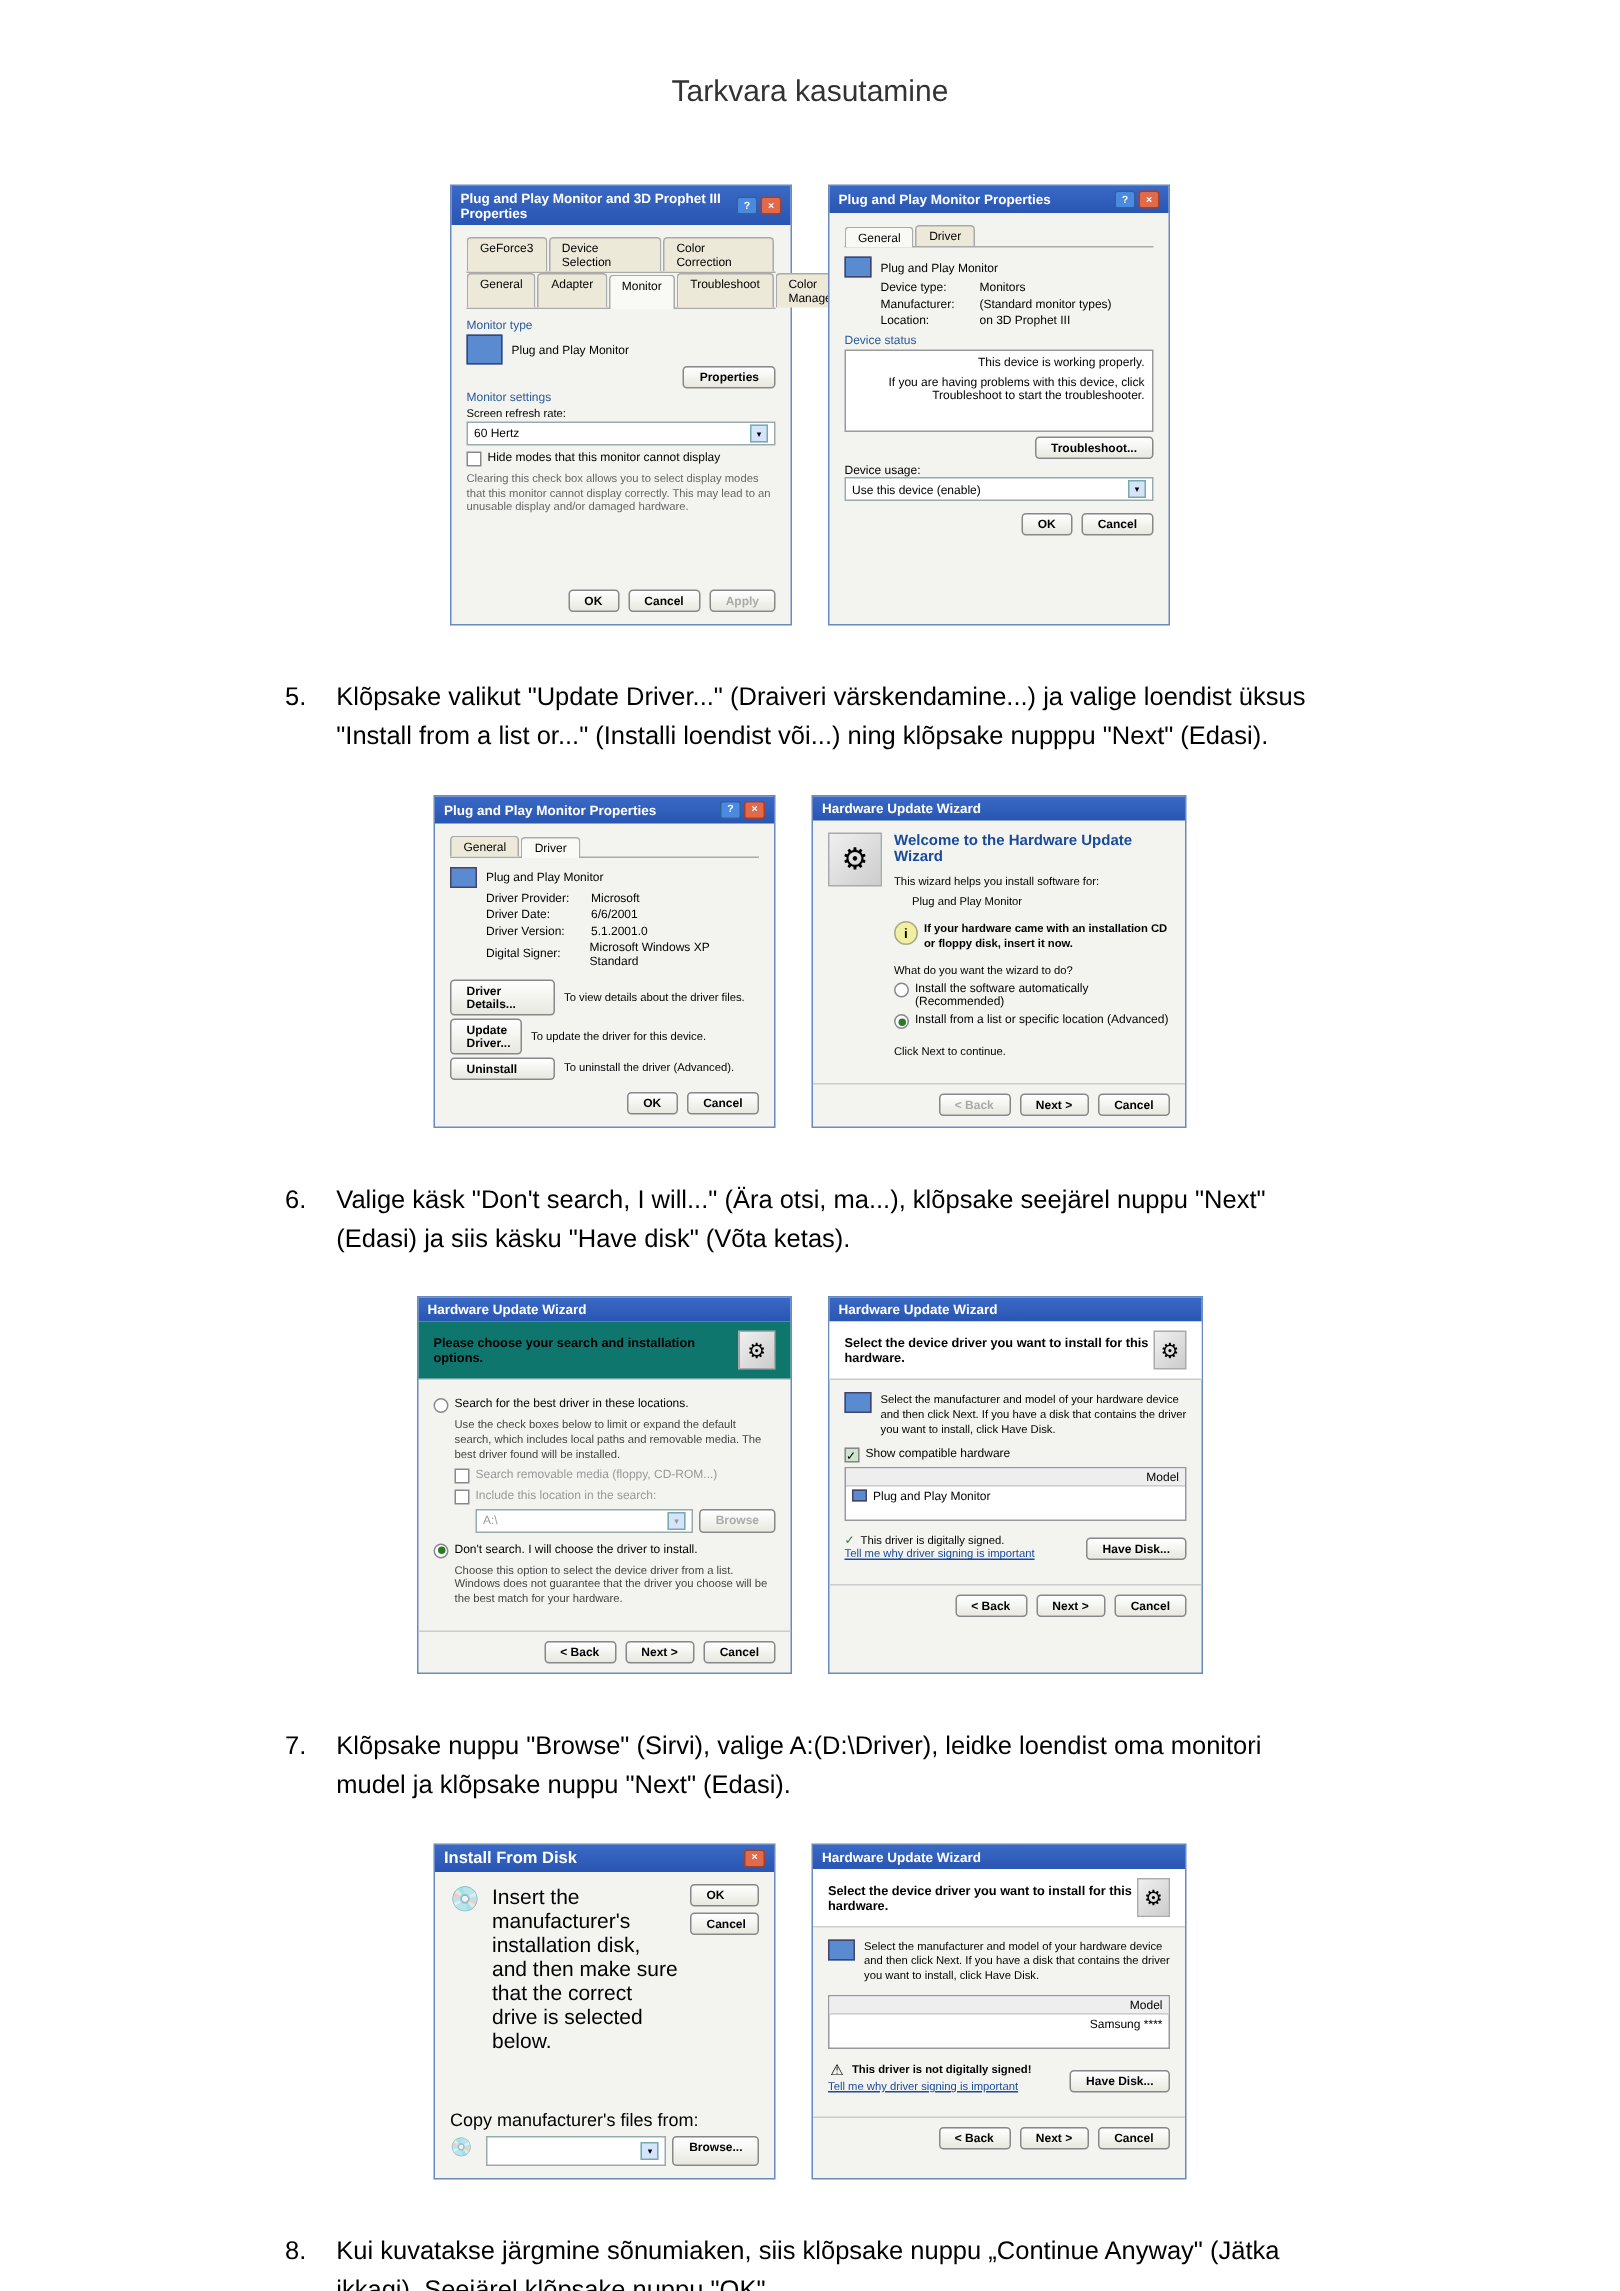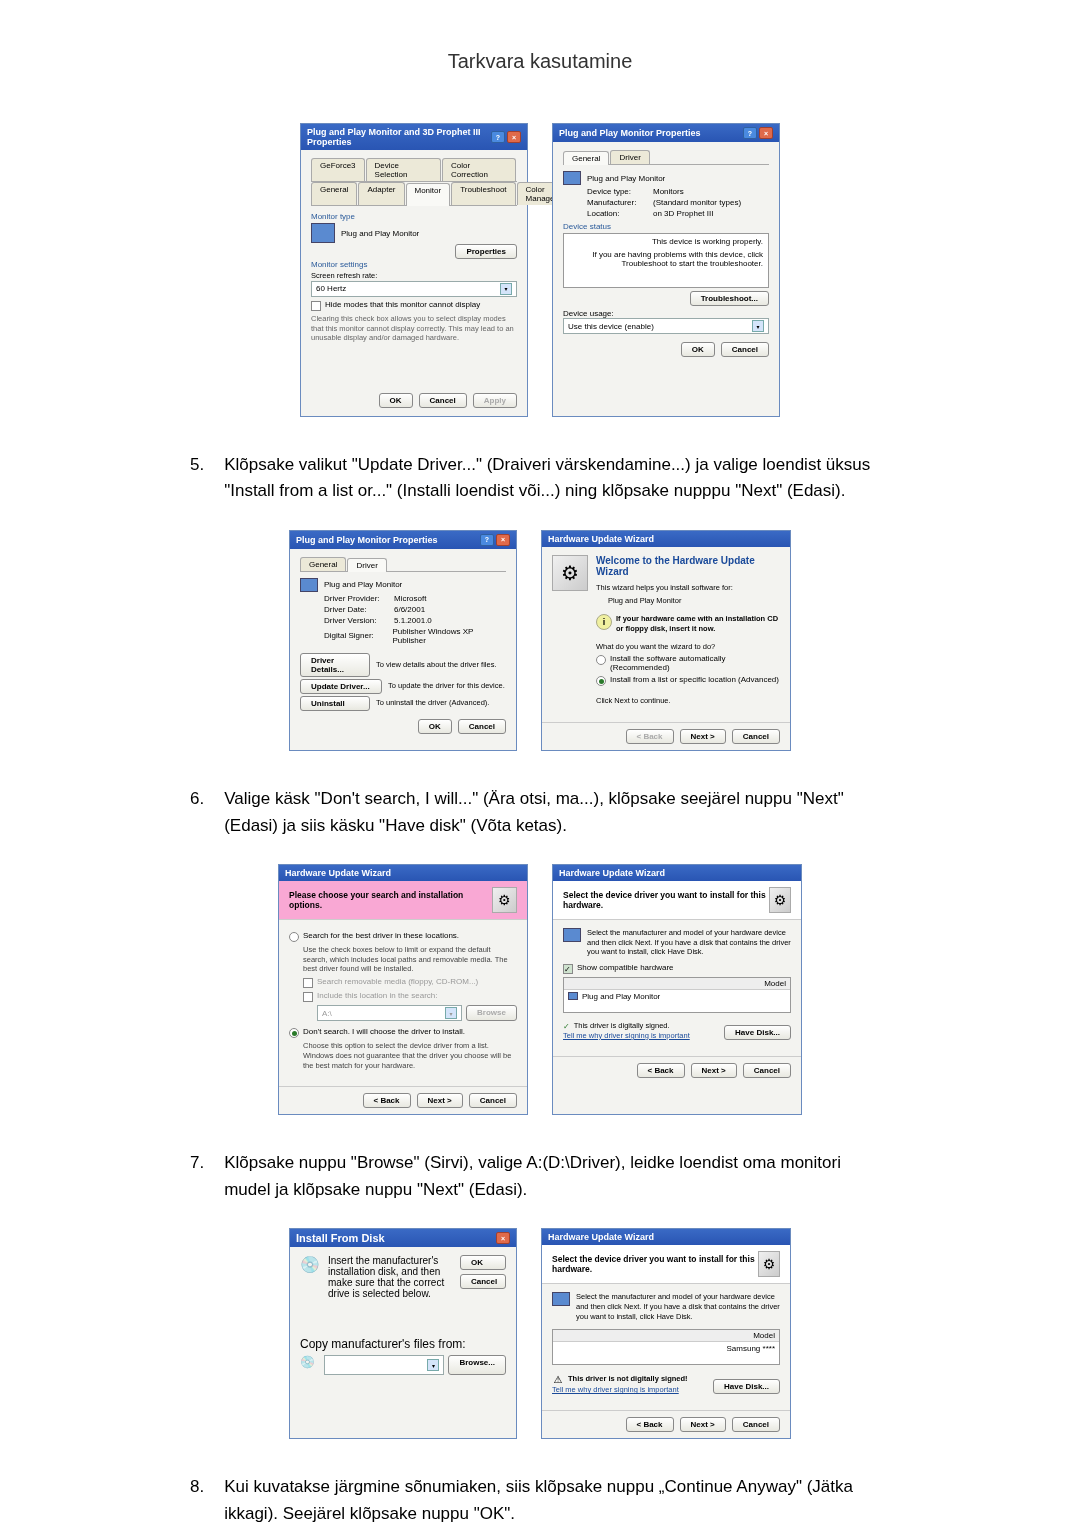--- a/index.html
+++ b/index.html
@@ -278,29 +278,29 @@
         <div class="field">
               <span style="width:64px">Driver Date:</span>
               <span>6/6/2001</span>
             </div>
         <div class="field">
               <span style="width:64px">Driver Version:</span>
               <span>5.1.2001.0</span>
             </div>
         <div class="field">
               <span style="width:64px">Digital Signer:</span>
-              <span>Publisher Windows XP Publisher</span>
+              <span>Microsoft Windows XP Standard</span>
             </div>
       </div>
       <div class="field" style="margin-top:8px">
             <span class="btn" style="width:70px">Driver Details...</span>
             <span class="small-text">To view details about the driver files.</span>
           </div>
       <div class="field">
-            <span class="btn" style="width:82px">Update Driver...</span>
+            <span class="btn" style="width:48px">Update Driver...</span>
             <span class="small-text">To update the driver for this device.</span>
           </div>
       <div class="field">
             <span class="btn" style="width:70px">Uninstall</span>
             <span class="small-text">To uninstall the driver (Advanced).</span>
           </div>
       <div class="btn-row">
         <span class="btn">OK</span>
         <span class="btn">Cancel</span>
       </div>
@@ -345,21 +345,21 @@
   <span class="instruction-num">6.</span>
   <span>Valige käsk "Don't search, I will..." (Ära otsi, ma...), klõpsake seejärel nuppu "Next" (Edasi) ja siis käsku "Have disk" (Võta ketas).</span>
 </div>
 
 <div class="screenshot-row">
 
   <div class="dlg" style="width:250px">
     <div class="dlg-title">
           <span>Hardware Update Wizard</span>
         </div>
-    <div style="padding:6px 10px; background:#f9a8d4; display:flex; justify-content:space-between; align-items:center; border-bottom:1px solid #ccc">
+    <div style="padding:6px 10px; background:#0f766e; display:flex; justify-content:space-between; align-items:center; border-bottom:1px solid #ccc">
       <span style="font-weight:bold; font-size:8.5px">Please choose your search and installation options.</span>
       <div class="wizard-icon" style="width:26px;height:26px;font-size:14px">⚙</div>
     </div>
     <div class="dlg-body">
       <div class="checkbox-row">
             <span class="radio"></span>
             <span>Search for the best driver in these locations.</span>
           </div>
       <div class="small-text" style="margin-left:14px;color:#444">Use the check boxes below to limit or expand the default search, which includes local paths and removable media. The best driver found will be installed.</div>
       <div class="checkbox-row disabled" style="margin-left:14px">
@@ -442,21 +442,21 @@
 
   <div class="dlg" style="width:228px">
     <div class="dlg-title" style="font-size:11px">
       <span>Install From Disk</span>
       <div class="dlg-title-buttons">
             <span class="dlg-titlebtn">×</span>
           </div>
     </div>
     <div class="dlg-body" style="display:flex; gap:8px">
       <span class="cd-icon">💿</span>
-      <div style="flex:1; font-size:10px">Insert the manufacturer's installation disk, and then make sure that the correct drive is selected below.</div>
+      <div style="flex:1; font-size:14px">Insert the manufacturer's installation disk, and then make sure that the correct drive is selected below.</div>
       <div style="display:flex; flex-direction:column; gap:4px">
         <span class="btn" style="width:46px">OK</span>
         <span class="btn" style="width:46px">Cancel</span>
       </div>
     </div>
     <div class="dlg-body" style="padding-top:30px">
       <div style="font-size:12px">Copy manufacturer's files from:</div>
       <div style="display:flex; gap:4px; margin-top:4px">
         <span class="cd-icon" style="font-size:12px">💿</span>
         <div class="dropdown" style="flex:1">

